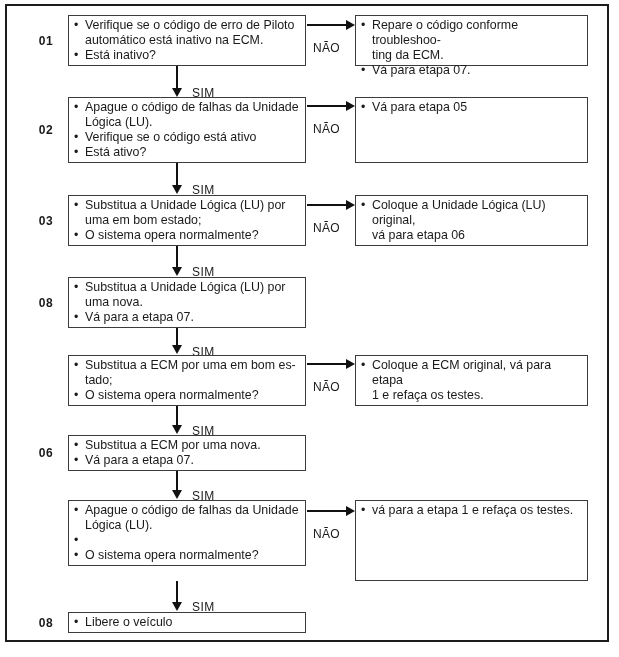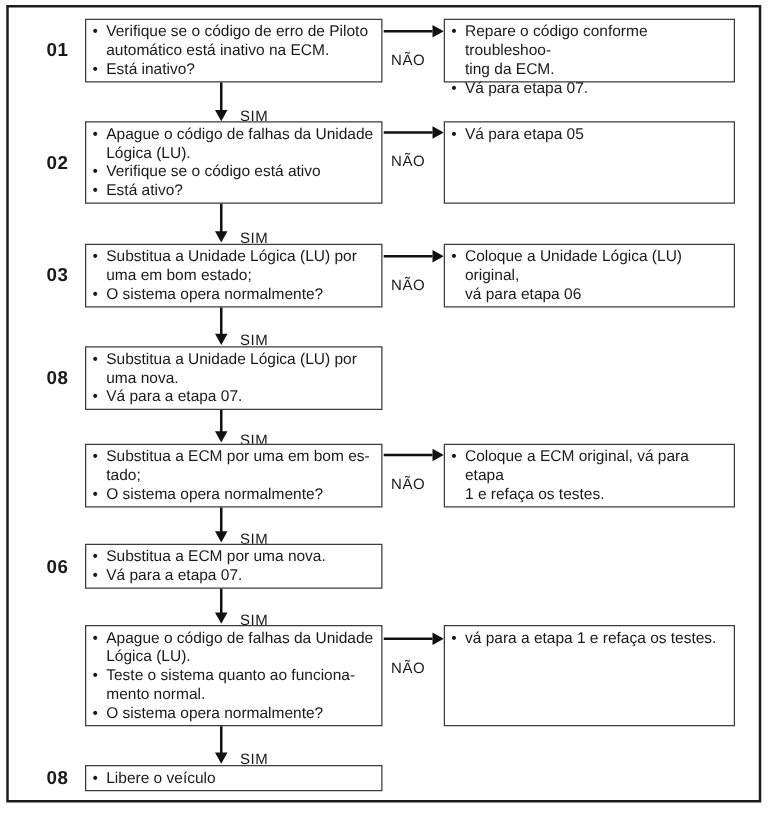--- a/index.html
+++ b/index.html
@@ -12,21 +12,21 @@
     position:absolute;border:1.5px solid #3c3c3c;background:#ffffff;
     box-sizing:border-box;padding:2px 6px 2px 5px;font-size:12.4px;line-height:15px;
   }
   .lb{left:68px;width:238px;}
   .rb{left:355px;width:233px;}
   .li{display:flex;}
   .dot{flex:none;width:11px;}
   .txt{white-space:pre-line;}
   .num{
     position:absolute;left:30px;width:32px;display:flex;align-items:center;justify-content:center;
-    font-weight:700;font-size:15px;letter-spacing:.5px;
+    font-weight:700;font-size:12px;letter-spacing:.5px;
   }
   
   .ha{position:absolute;left:307px;width:39px;height:2px;background:#111;}
   .ha::after{
     content:"";position:absolute;right:-9px;top:-4.5px;width:0;height:0;
     border-top:5.5px solid transparent;border-bottom:5.5px solid transparent;border-left:9px solid #111;
   }
   
   .va{position:absolute;left:176px;width:2px;background:#111;}
   .va::after{
@@ -185,22 +185,20 @@
   <div class="lbl yes-lbl yl6">SIM</div>
 
   <div class="box lb lb7">
     <div class="li">
         <span class="dot">•</span>
         <span class="txt">Apague o código de falhas da Unidade
 Lógica (LU).</span>
       </div>
     <div class="li">
         <span class="dot">•</span>
-        <span class="txt">Teste o sistema quanto ao funciona-
-mento normal.</span>
       </div>
     <div class="li">
         <span class="dot">•</span>
         <span class="txt">O sistema opera normalmente?</span>
       </div>
   </div>
   <div class="ha ha7"></div>
   <div class="lbl no-lbl nl7">NÃO</div>
   <div class="box rb rb7">
     <div class="li">

